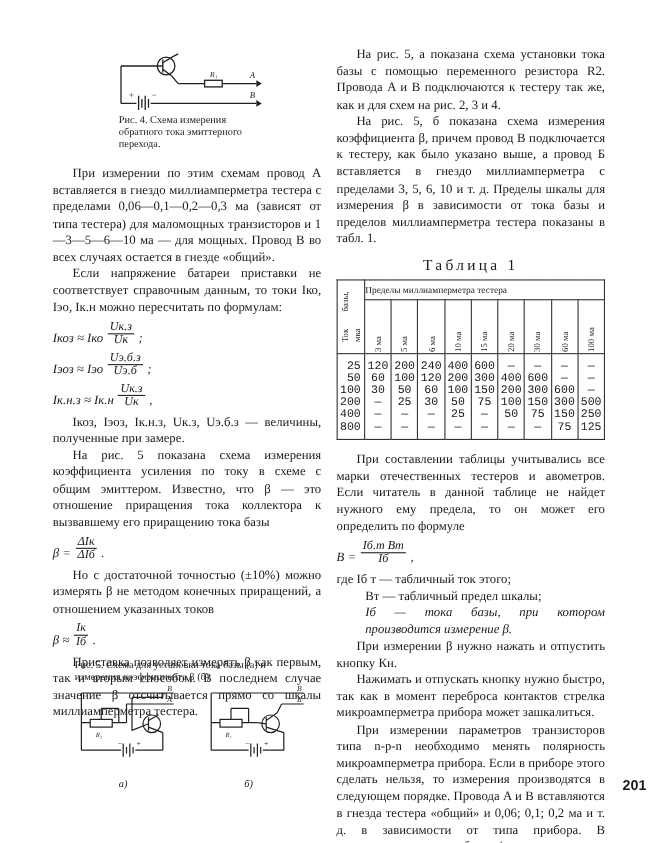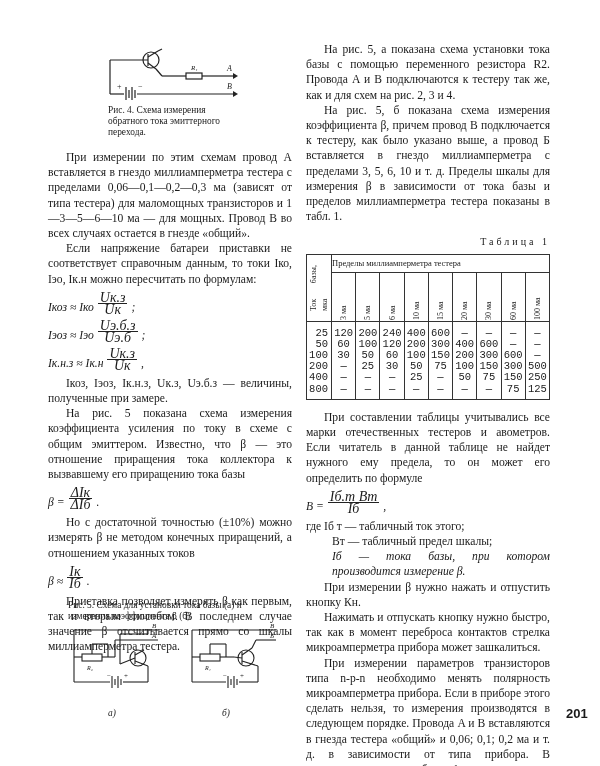--- a/index.html
+++ b/index.html
@@ -5,24 +5,24 @@
   html, body { margin:0; padding:0; }
   body { width:600px; height:766px; background:#ffffff; position:relative; overflow:hidden;
          font-family:"Liberation Serif", serif; color:#1a1a1a; }
   .col { position:absolute; font-size:11.6px; line-height:15.2px; text-align:justify; }
   .left { left:48px; top:150px; width:244px; }
   .right { left:306px; top:42px; width:244px; }
   p { margin:0; text-indent:18px; }
   p.noind { text-indent:0; }
   .caption { position:absolute; font-size:9.4px; line-height:11px; color:#222; }
   .formula { font-style:italic; margin:5px 0 5px 0; white-space:nowrap; display:flex; align-items:flex-end; gap:4px; }
-  .frac { display:inline-flex; flex-direction:column; align-items:center; font-size:14px; line-height:11px; vertical-align:middle; }
+  .frac { display:inline-flex; flex-direction:column; align-items:center; font-size:11px; line-height:11px; vertical-align:middle; }
   .frac .num { border-bottom:1px solid #222; padding:0 2px; }
   .frac .den { padding:0 2px; }
-  .tbl-title { text-align:right; letter-spacing:3px; font-size:10px; margin:10px 0 4px 0; }
+  .tbl-title { text-align:center; letter-spacing:3px; font-size:14px; margin:10px 0 4px 0; }
   table { border-collapse:collapse; width:100%; font-size:10.5px; line-height:11px; }
   table, th, td { border:1px solid #333; }
   th { font-weight:normal; font-size:8.5px; }
   td { text-align:center; vertical-align:top; padding:6px 1px 4px 1px;font-family:Liberation Mono, monospace; }
   .vert { writing-mode:vertical-rl; transform:rotate(180deg); font-size:8px; height:46px; margin:auto; }
   .cell-lines div { height:11.2px; }
   .pagenum { position:absolute; left:566px; top:706px; font-family:"Liberation Sans", sans-serif; font-weight:bold; font-size:13px; }
   svg { position:absolute; }
 </style>
 </head>

